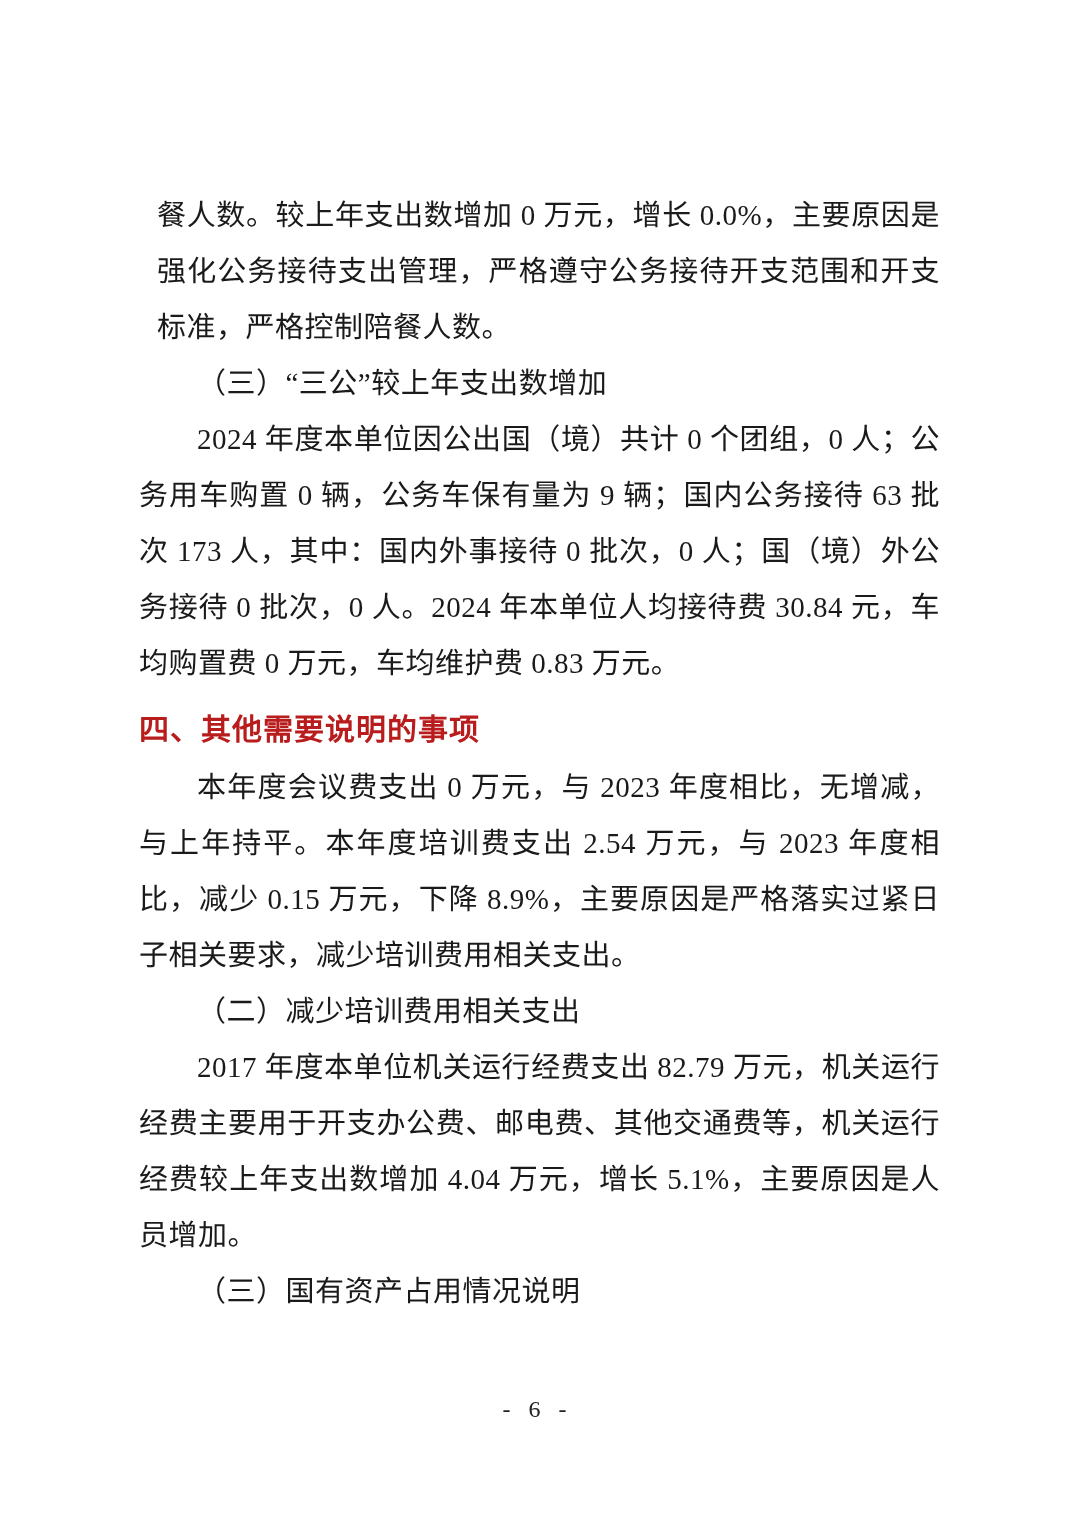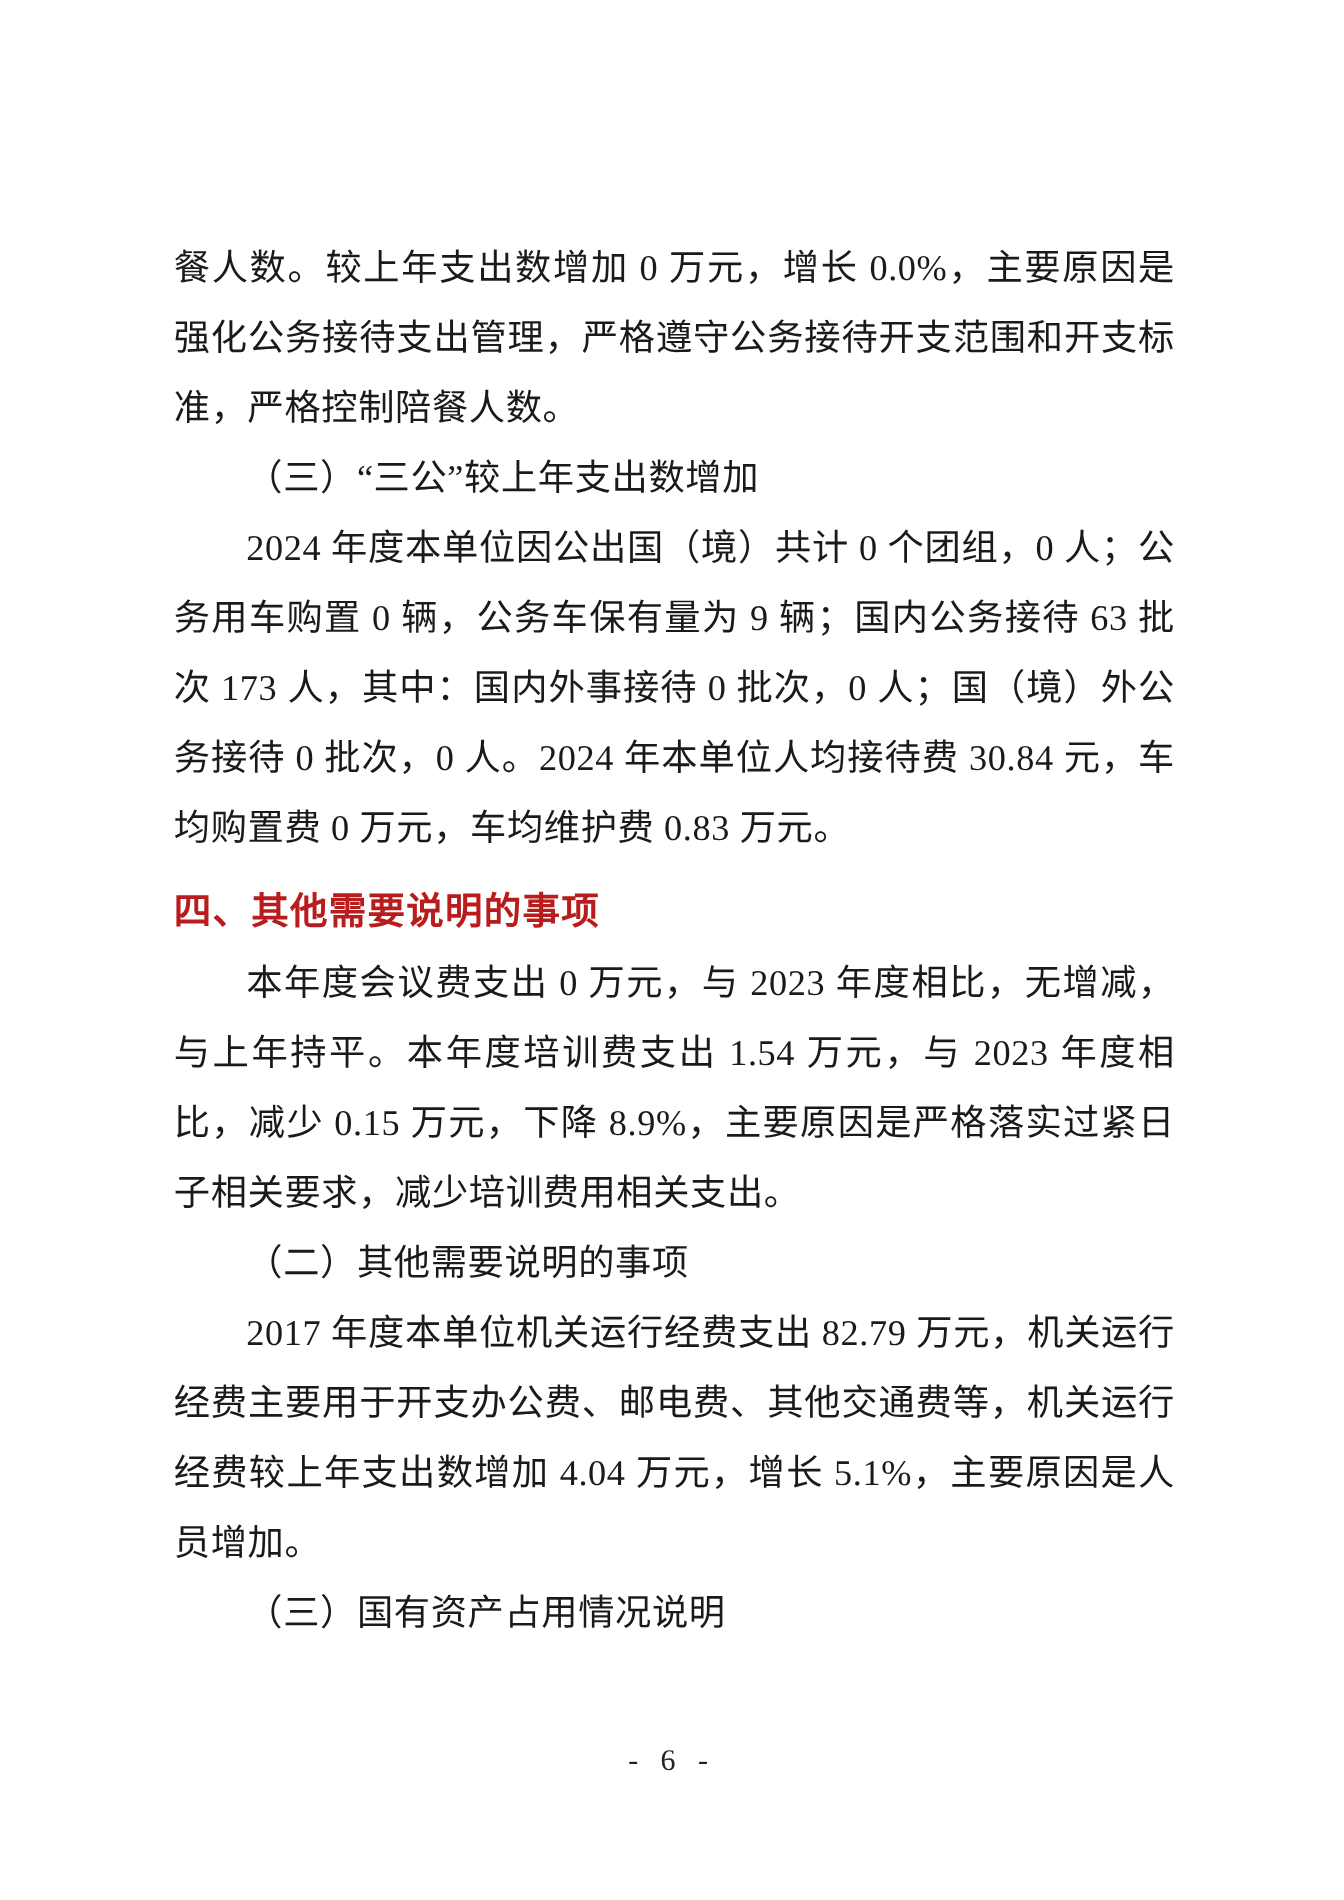--- a/index.html
+++ b/index.html
@@ -32,20 +32,21 @@
     line-height: 56px;
     text-align: justify;
     text-justify: inter-ideograph;
     letter-spacing: 0.5px;
   }
   p.body-para {
     text-indent: 2em;
   }
   p.continuation {
     text-indent: 0;
+    margin-left: 18px;
   }
   p.sub-heading {
     text-indent: 2em;
     
   }
   p.section-heading {
     text-indent: 0;
     font-family: "Liberation Sans", "DejaVu Sans", sans-serif;
     font-weight: bold;
     font-size: 30px;
@@ -79,23 +80,23 @@
 
     <p class="continuation">餐人数。较上年支出数增加 0 万元，增长 0.0%，主要原因是强化公务接待支出管理，严格遵守公务接待开支范围和开支标准，严格控制陪餐人数。</p>
 
     <p class="sub-heading">（三）“三公”较上年支出数增加</p>
 
     <p class="body-para">2024 年度本单位因公出国（境）共计 0 个团组，0 人；公务用车购置 0 辆，公务车保有量为 9 辆；国内公务接待 63 批次 173 人，其中：国内外事接待 0 批次，0 人；国（境）外公务接待 0 批次，0 人。2024 年本单位人均接待费 30.84 元，车均购置费 0 万元，车均维护费 0.83 万元。</p>
 
     <p class="section-heading">四、其他需要说明的事项</p>
 
 
-    <p class="body-para">本年度会议费支出 0 万元，与 2023 年度相比，无增减，与上年持平。本年度培训费支出 1.54 万元，与 2023 年度相比，减少 0.15 万元，下降 8.9%，主要原因是严格落实过紧日子相关要求，减少培训费用相关支出。</p>
+    <p class="body-para">本年度会议费支出 0 万元，与 2023 年度相比，无增减，与上年持平。本年度培训费支出 2.54 万元，与 2023 年度相比，减少 0.15 万元，下降 8.9%，主要原因是严格落实过紧日子相关要求，减少培训费用相关支出。</p>
 
-    <p class="sub-heading">（二）其他需要说明的事项</p>
+    <p class="sub-heading">（二）减少培训费用相关支出</p>
 
     <p class="body-para">2017 年度本单位机关运行经费支出 82.79 万元，机关运行经费主要用于开支办公费、邮电费、其他交通费等，机关运行经费较上年支出数增加 4.04 万元，增长 5.1%，主要原因是人员增加。</p>
 
     <p class="sub-heading">（三）国有资产占用情况说明</p>
 
   </div>
 
   <div class="footer">
     <span>- 6 -</span>
   </div>

